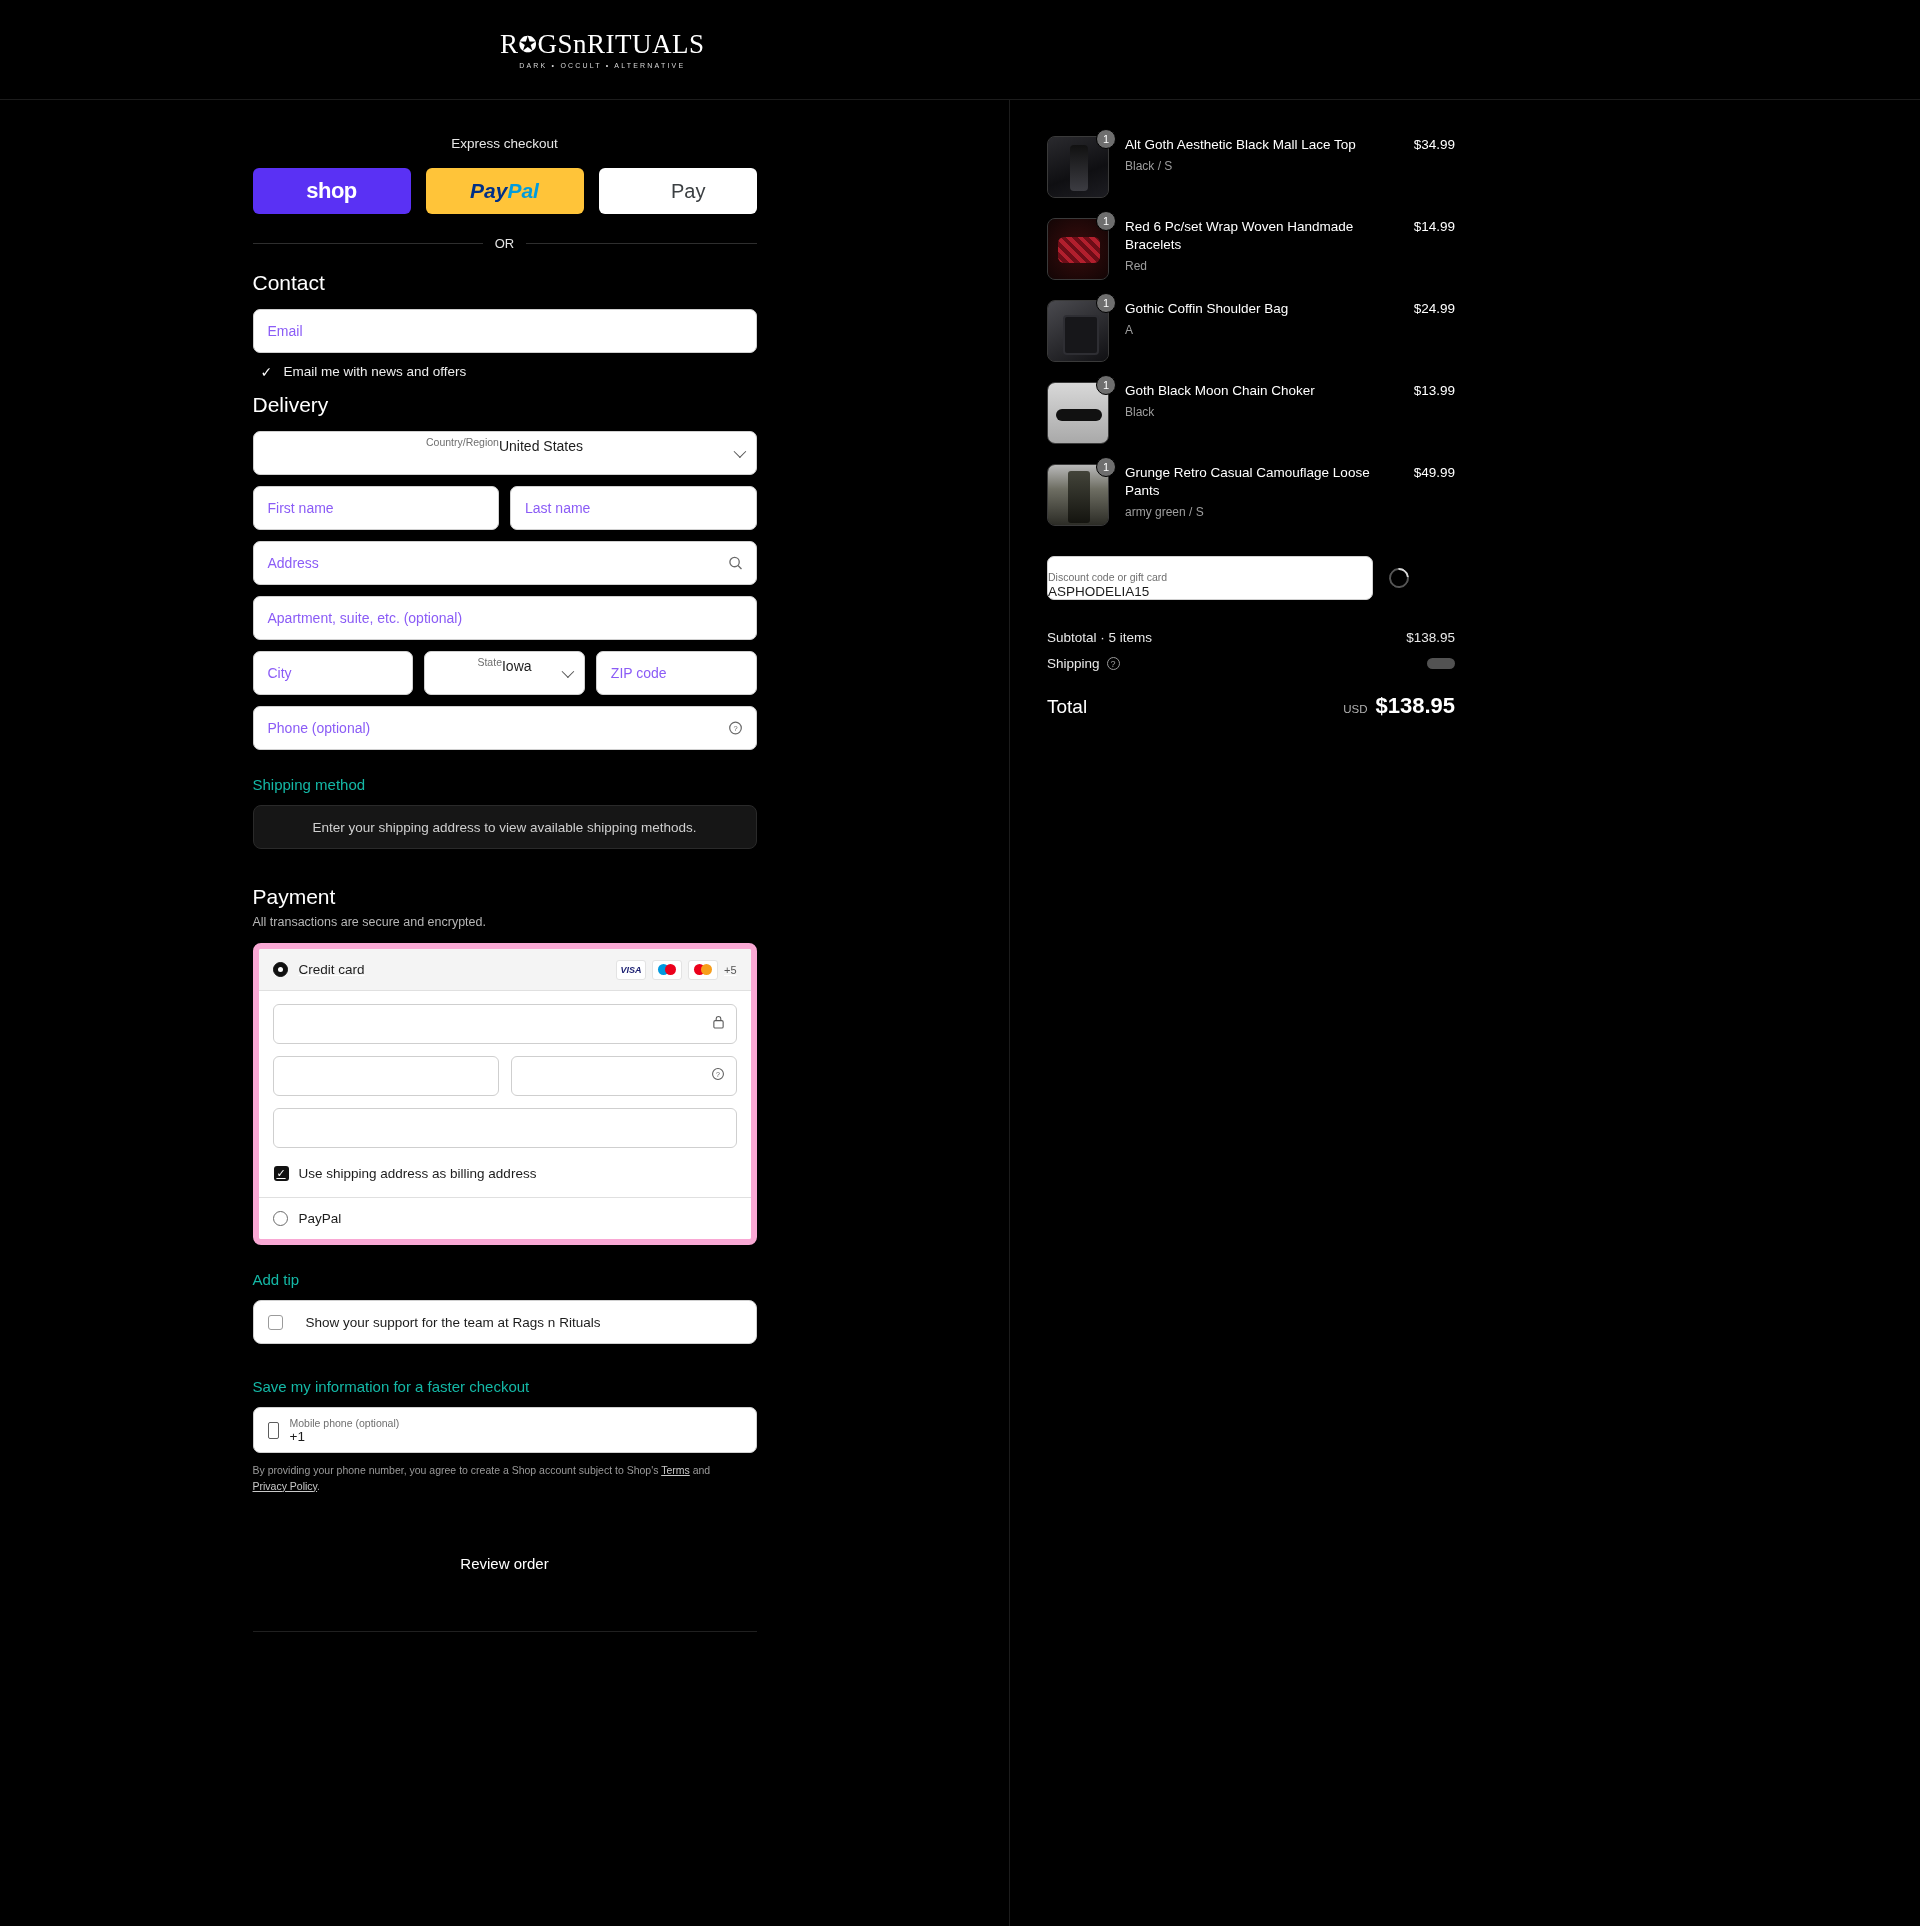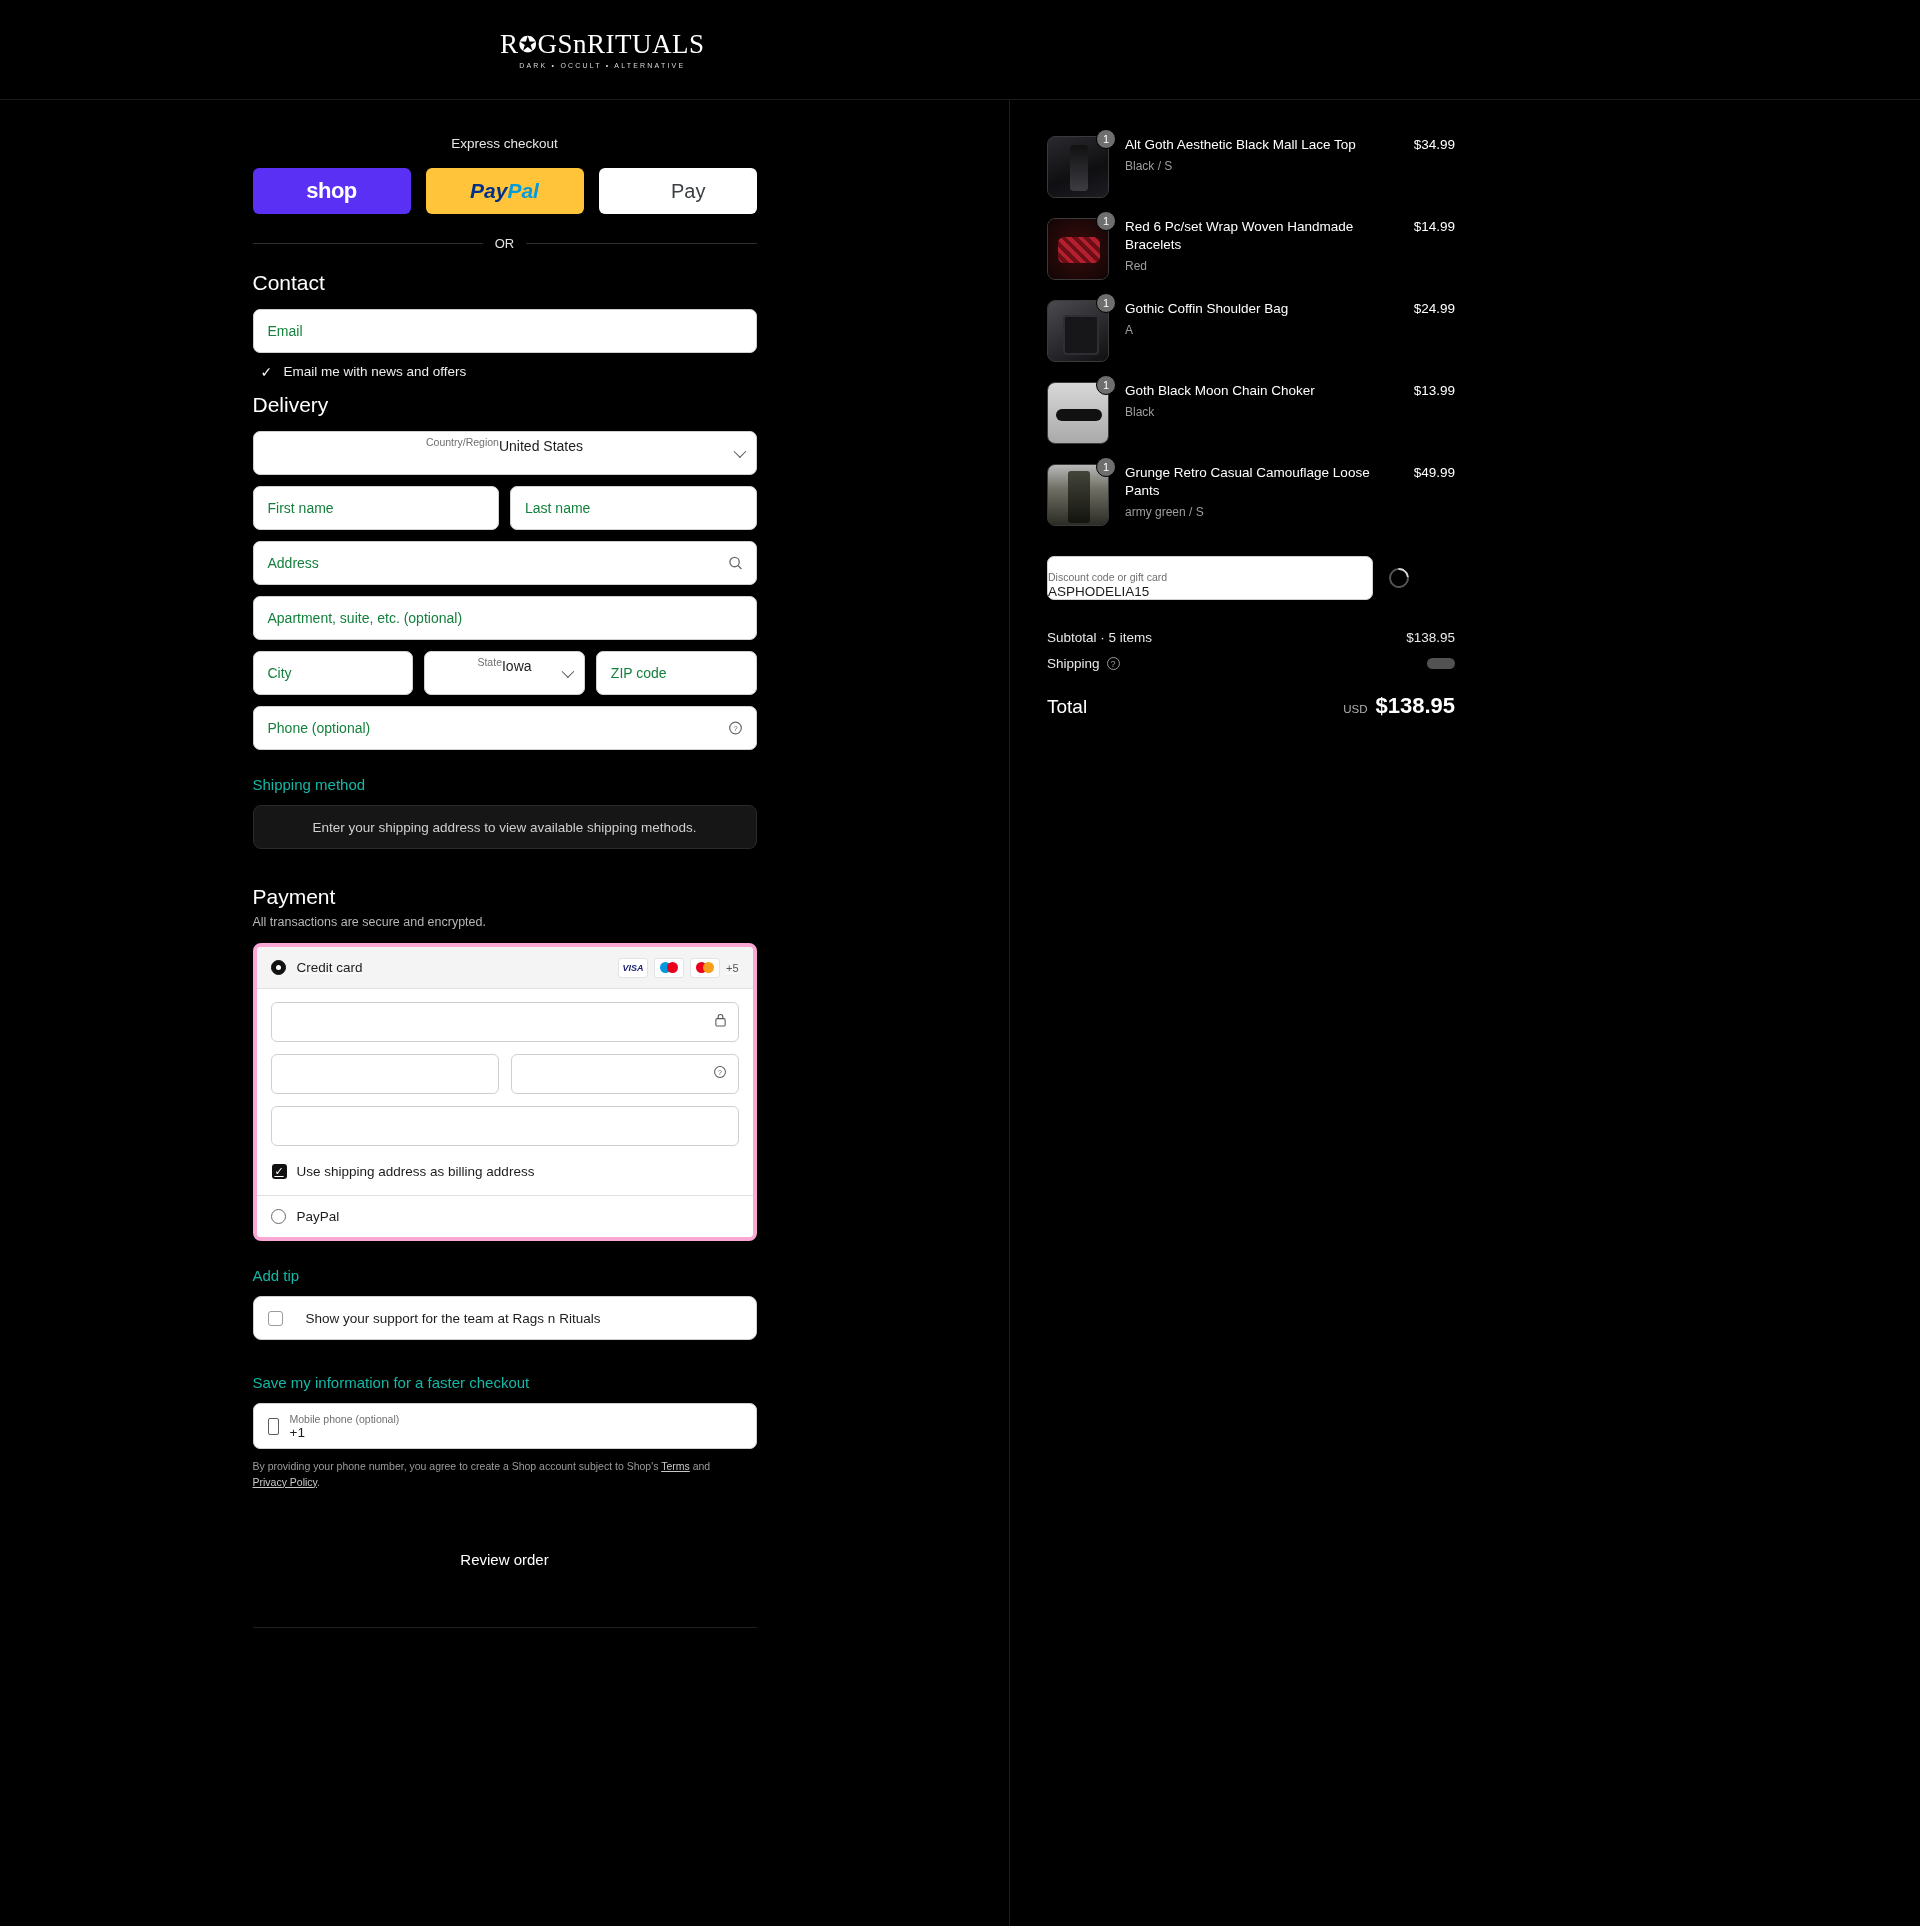--- a/index.html
+++ b/index.html
@@ -125,21 +125,21 @@
     background: #fff;
     border-radius: 7px;
     height: 44px;
     border: 1px solid #d0d0d0;
     display: flex;
     align-items: center;
     padding: 0 14px;
     margin-bottom: 11px;
   }
   .field .ph {
-    color: #15803d;
+    color: #8b5cf6;
     font-size: 14px;
   }
   .field.floating { flex-direction: row; align-items: flex-start; justify-content: center; padding-top: 4px; }
   .field.floating .lbl { font-size: 10.5px; color: #6f6f6f; line-height: 1.2; }
   .field.floating .val { font-size: 14px; color: #1c1c1c; line-height: 1.3; margin-top: 1px; }
   .field .right-ic {
     position: absolute; right: 13px; top: 50%; transform: translateY(-50%);
     color: #6a6a6a;
     display: flex; align-items: center;
   }
@@ -172,21 +172,21 @@
     border: 1px solid #2a2a2a;
     border-radius: 8px;
     height: 44px;
     display: flex; align-items: center; justify-content: center;
     font-size: 13.5px;
     color: #cfcfcf;
   }
 
   
   .pay-box {
-    border: 4px solid #f9a8d4;
+    border: 6px solid #f9a8d4;
     border-radius: 8px;
     overflow: hidden;
     background: #fff;
     text-decoration: underline;
   }
   .pay-head {
     background: #f4f4f4;
     height: 42px;
     display: flex; align-items: center;
     padding: 0 14px;

